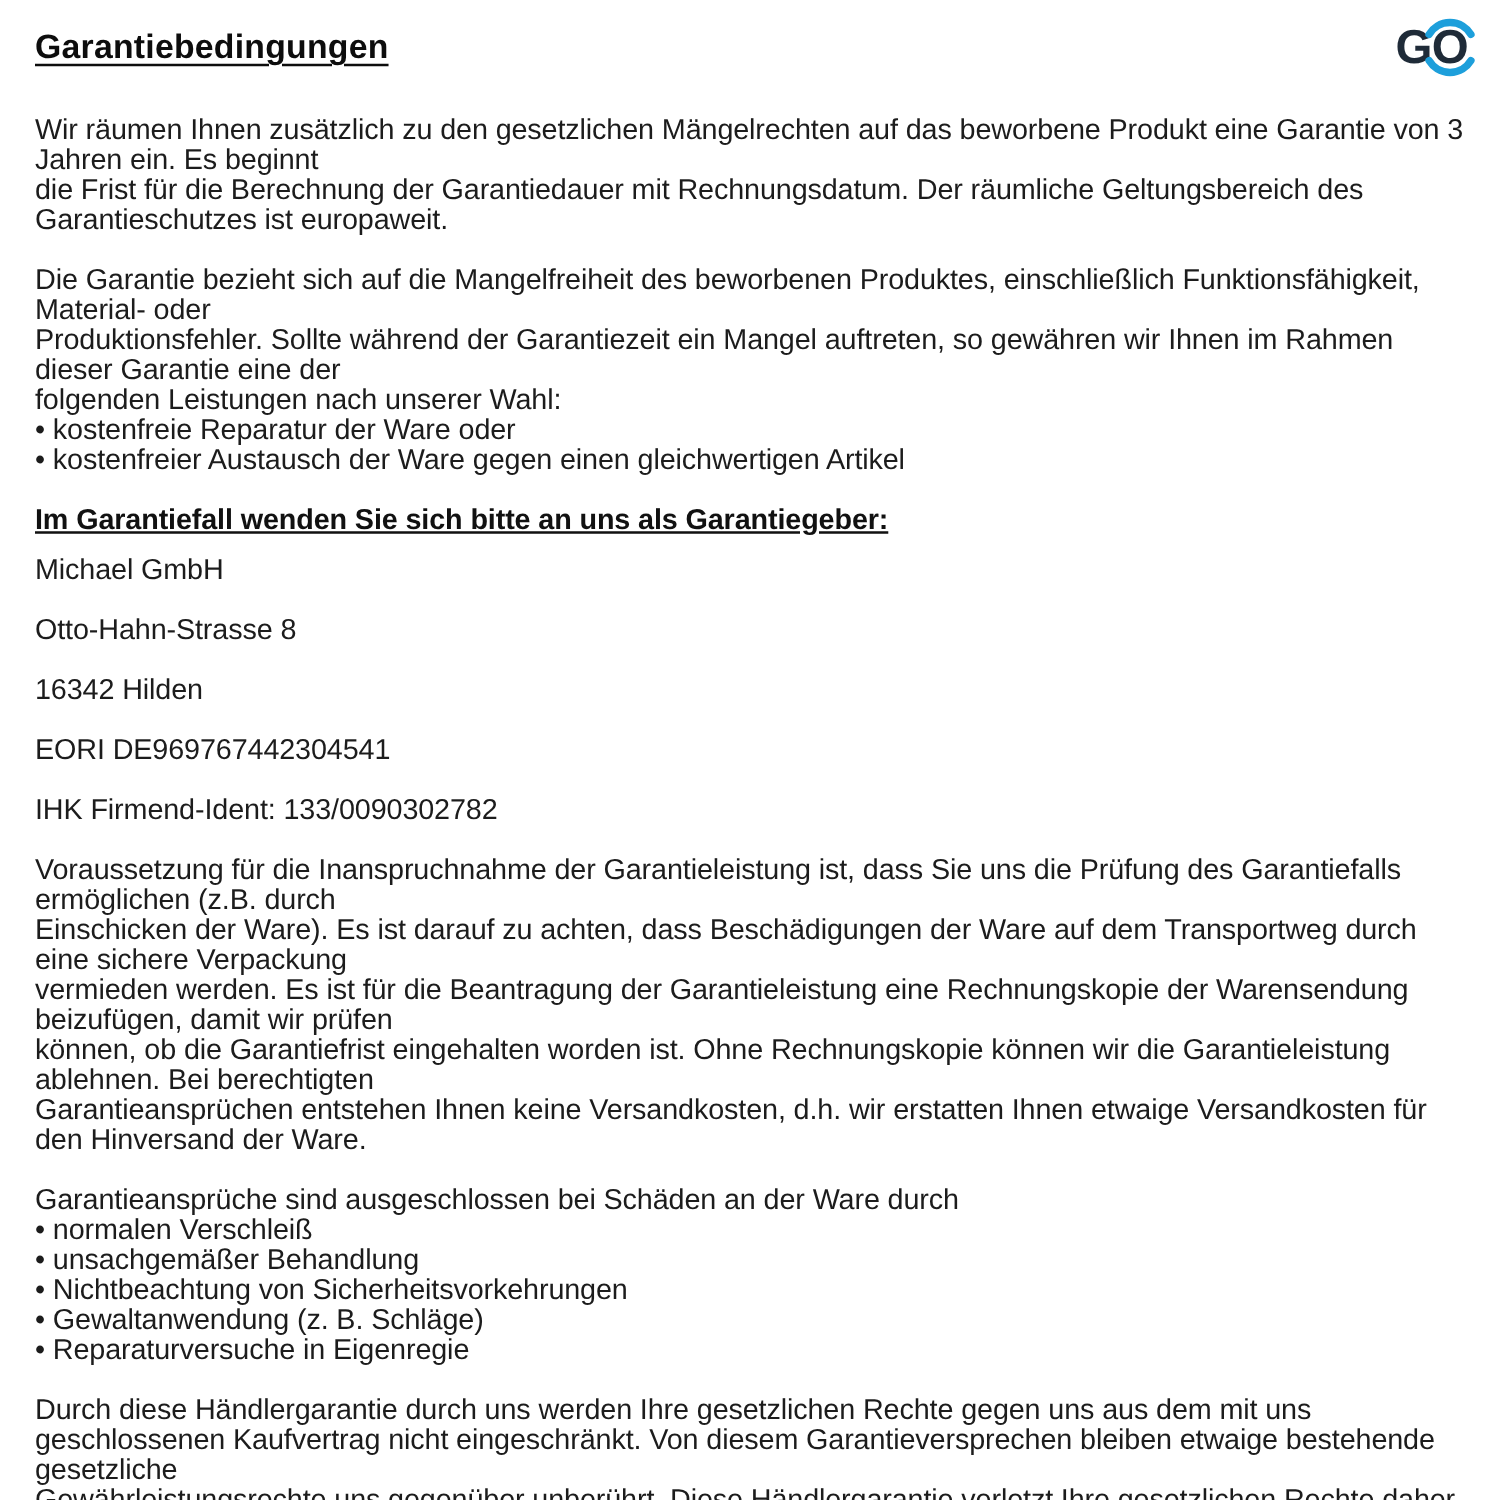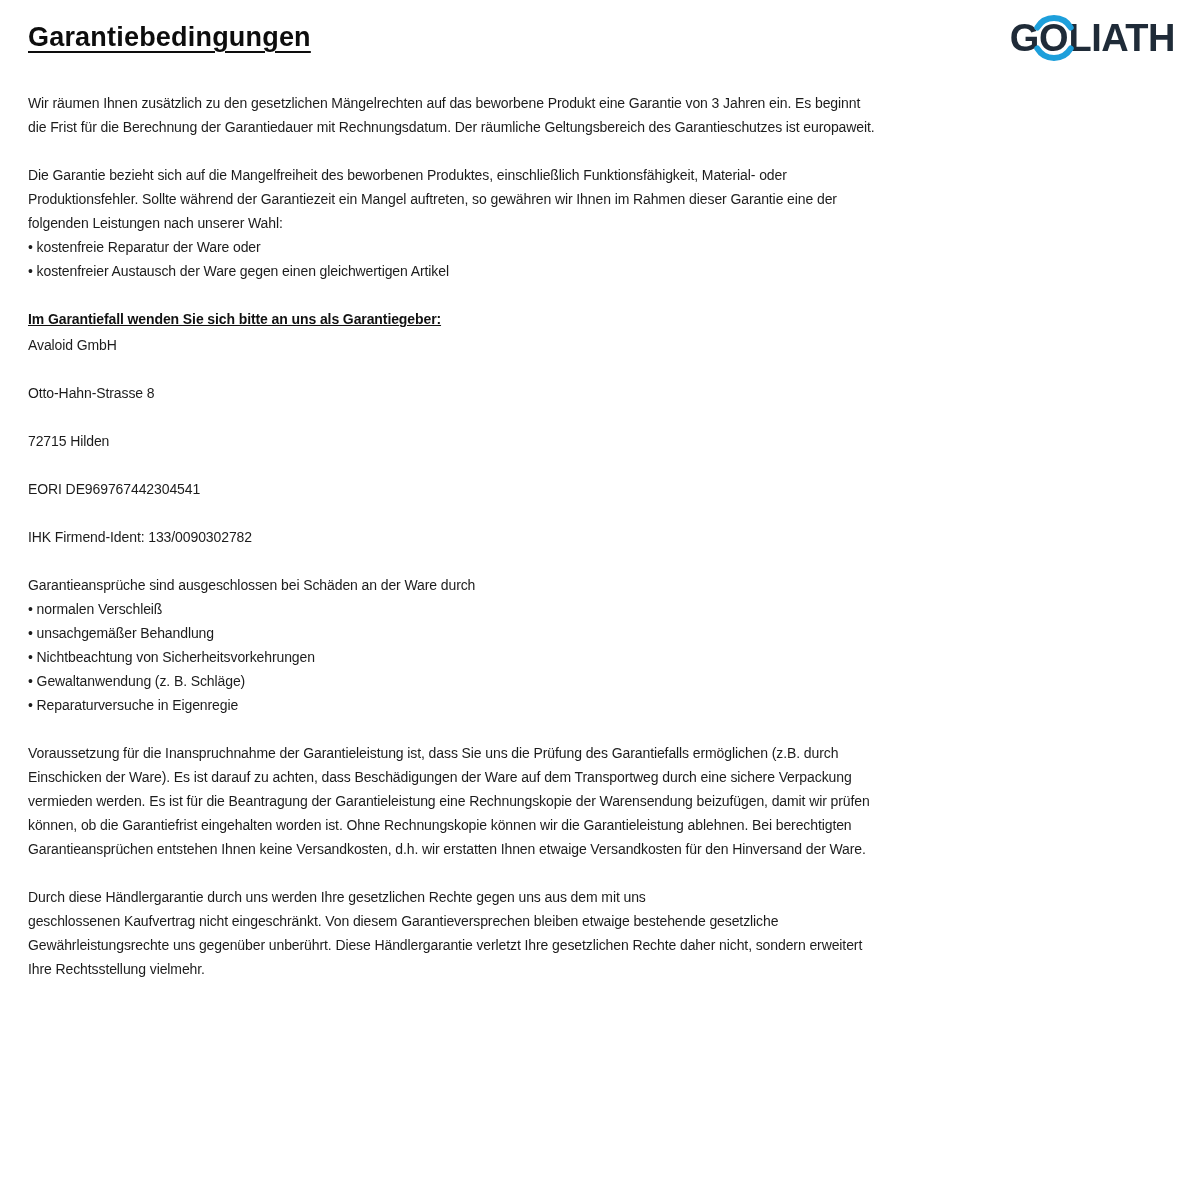--- a/index.html
+++ b/index.html
@@ -70,22 +70,22 @@
     width: 44px;
     height: 56px;
     overflow: visible;
     pointer-events: none;
   }
   
   .content {
     margin-top: 37px;
   }
   .content p {
-    margin: 2px 0 24px 0;
-    font-size: 14px;
+    margin: 16px 0 24px 0;
+    font-size: 23px;
     line-height: 24px;
     letter-spacing: -0.1px;
     white-space: pre-line;
     color: #1c1c1c;
   }
   .content p.bold { font-weight: bold; color: #111; text-decoration: underline; }
   .content p.tight { margin-bottom: 0; }
 </style>
 </head>
 <body>
@@ -94,48 +94,47 @@
 
   <div class="header">
     <h1 class="doc-title">Garantiebedingungen</h1>
 
     <div class="logo" aria-label="GOLIATH">
       <span class="logo-letter">G</span>
       <span class="logo-o"><span>O</span><svg viewBox="0 0 44 56" xmlns="http://www.w3.org/2000/svg" aria-hidden="true">
           <path d="M 5.3 17.5 A 19.5 19.5 0 0 1 38.7 17.5" fill="none" stroke="#1d9fdb" stroke-width="6" stroke-linecap="round"></path>
           <path d="M 5.3 38.5 A 19.5 19.5 0 0 0 38.7 38.5" fill="none" stroke="#1d9fdb" stroke-width="6" stroke-linecap="round"></path>
         </svg></span>
-      <span class="logo-letters">LIATH</span>
     </div>
   </div>
 
   <div class="content">
     <p>Wir räumen Ihnen zusätzlich zu den gesetzlichen Mängelrechten auf das beworbene Produkt eine Garantie von 3 Jahren ein. Es beginnt
 die Frist für die Berechnung der Garantiedauer mit Rechnungsdatum. Der räumliche Geltungsbereich des Garantieschutzes ist europaweit.</p>
     <p>Die Garantie bezieht sich auf die Mangelfreiheit des beworbenen Produktes, einschließlich Funktionsfähigkeit, Material- oder
 Produktionsfehler. Sollte während der Garantiezeit ein Mangel auftreten, so gewähren wir Ihnen im Rahmen dieser Garantie eine der
 folgenden Leistungen nach unserer Wahl:
 • kostenfreie Reparatur der Ware oder
 • kostenfreier Austausch der Ware gegen einen gleichwertigen Artikel</p>
     <p class="bold tight">Im Garantiefall wenden Sie sich bitte an uns als Garantiegeber:</p>
-    <p>Avaloid GmbH</p>
+    <p>Michael GmbH</p>
     <p>Otto-Hahn-Strasse 8</p>
-    <p>72715 Hilden</p>
+    <p>16342 Hilden</p>
     <p>EORI DE969767442304541</p>
     <p>IHK Firmend-Ident: 133/0090302782</p>
+    <p>Voraussetzung für die Inanspruchnahme der Garantieleistung ist, dass Sie uns die Prüfung des Garantiefalls ermöglichen (z.B. durch
+Einschicken der Ware). Es ist darauf zu achten, dass Beschädigungen der Ware auf dem Transportweg durch eine sichere Verpackung
+vermieden werden. Es ist für die Beantragung der Garantieleistung eine Rechnungskopie der Warensendung beizufügen, damit wir prüfen
+können, ob die Garantiefrist eingehalten worden ist. Ohne Rechnungskopie können wir die Garantieleistung ablehnen. Bei berechtigten
+Garantieansprüchen entstehen Ihnen keine Versandkosten, d.h. wir erstatten Ihnen etwaige Versandkosten für den Hinversand der Ware.</p>
     <p>Garantieansprüche sind ausgeschlossen bei Schäden an der Ware durch
 • normalen Verschleiß
 • unsachgemäßer Behandlung
 • Nichtbeachtung von Sicherheitsvorkehrungen
 • Gewaltanwendung (z. B. Schläge)
 • Reparaturversuche in Eigenregie</p>
-    <p>Voraussetzung für die Inanspruchnahme der Garantieleistung ist, dass Sie uns die Prüfung des Garantiefalls ermöglichen (z.B. durch
-Einschicken der Ware). Es ist darauf zu achten, dass Beschädigungen der Ware auf dem Transportweg durch eine sichere Verpackung
-vermieden werden. Es ist für die Beantragung der Garantieleistung eine Rechnungskopie der Warensendung beizufügen, damit wir prüfen
-können, ob die Garantiefrist eingehalten worden ist. Ohne Rechnungskopie können wir die Garantieleistung ablehnen. Bei berechtigten
-Garantieansprüchen entstehen Ihnen keine Versandkosten, d.h. wir erstatten Ihnen etwaige Versandkosten für den Hinversand der Ware.</p>
     <p>Durch diese Händlergarantie durch uns werden Ihre gesetzlichen Rechte gegen uns aus dem mit uns
 geschlossenen Kaufvertrag nicht eingeschränkt. Von diesem Garantieversprechen bleiben etwaige bestehende gesetzliche
 Gewährleistungsrechte uns gegenüber unberührt. Diese Händlergarantie verletzt Ihre gesetzlichen Rechte daher nicht, sondern erweitert
 Ihre Rechtsstellung vielmehr.</p>
   </div>
 
 </div>
 
 </body></html>

